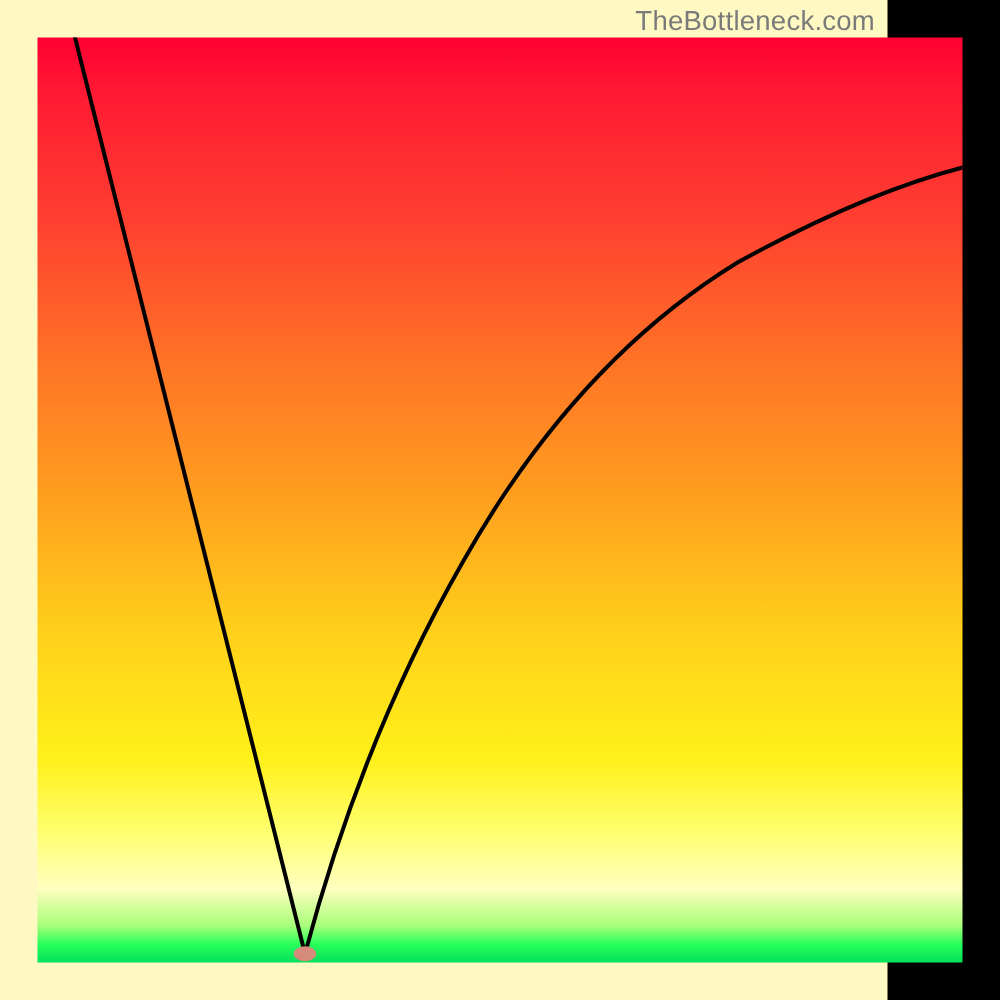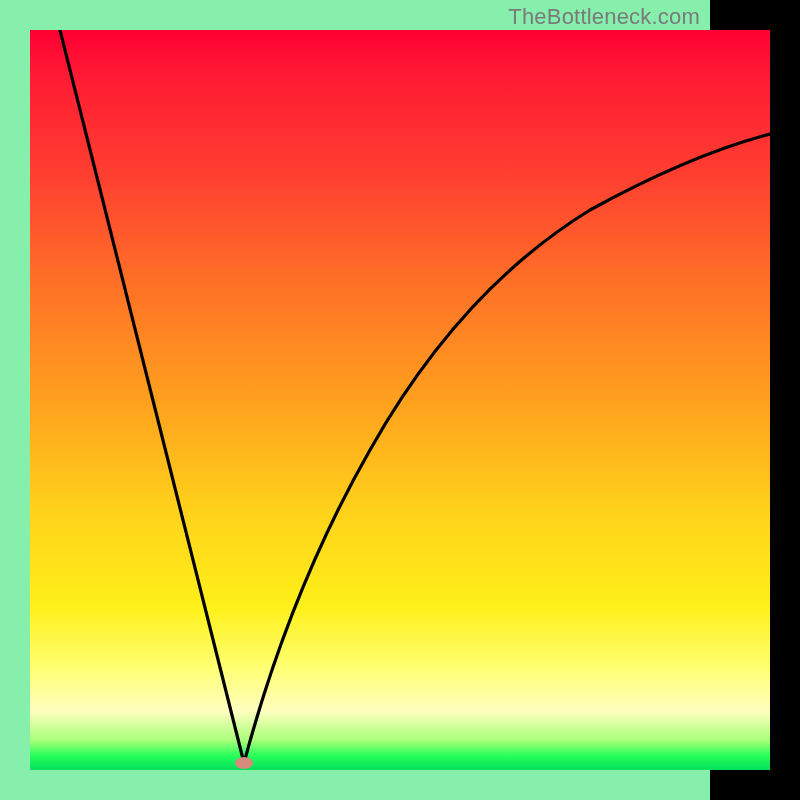--- a/index.html
+++ b/index.html
@@ -10,21 +10,21 @@
     background: #000;
     overflow: hidden;
     font-family: Arial, Helvetica, sans-serif;
   }
   .frame {
     position: absolute;
     top: 0;
     left: 0;
     width: 710px;
     height: 800px;
-    background: #86efac;
+    background: #fef9c3;
   }
   .plot-area {
     position: absolute;
     top: 30px;
     left: 30px;
     width: 740px;
     height: 740px;
     
     background: linear-gradient(
       to bottom,

